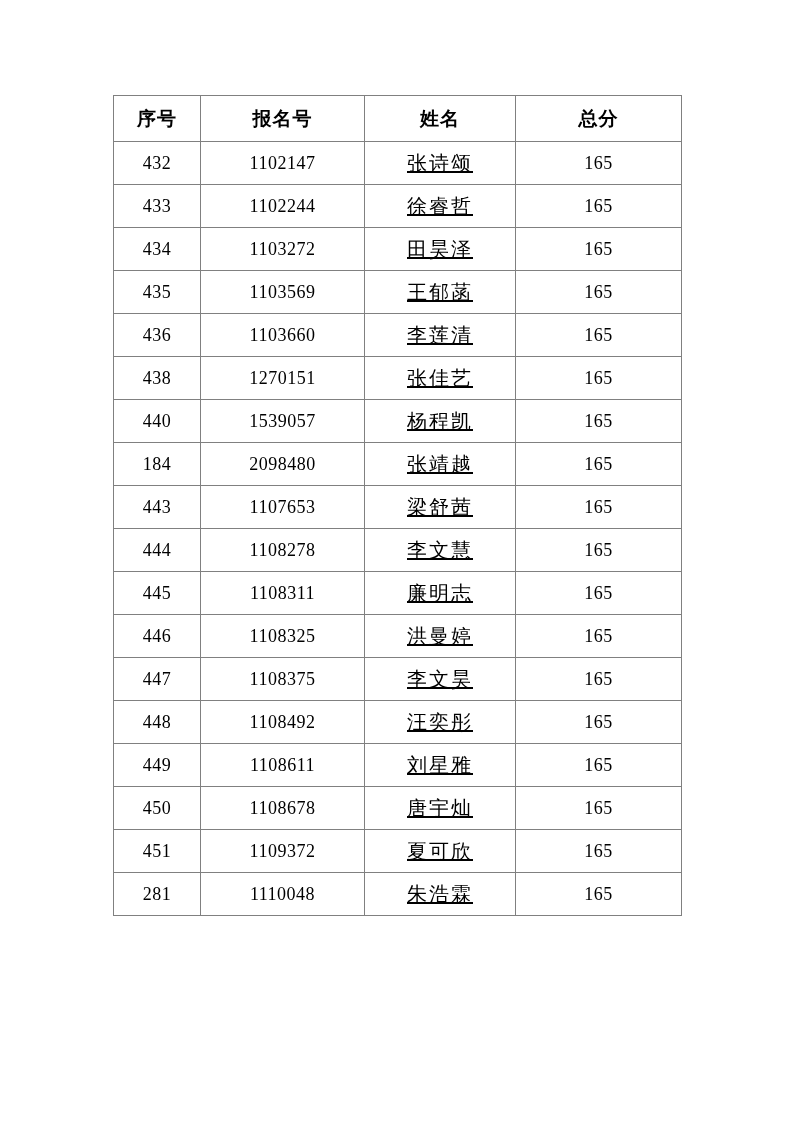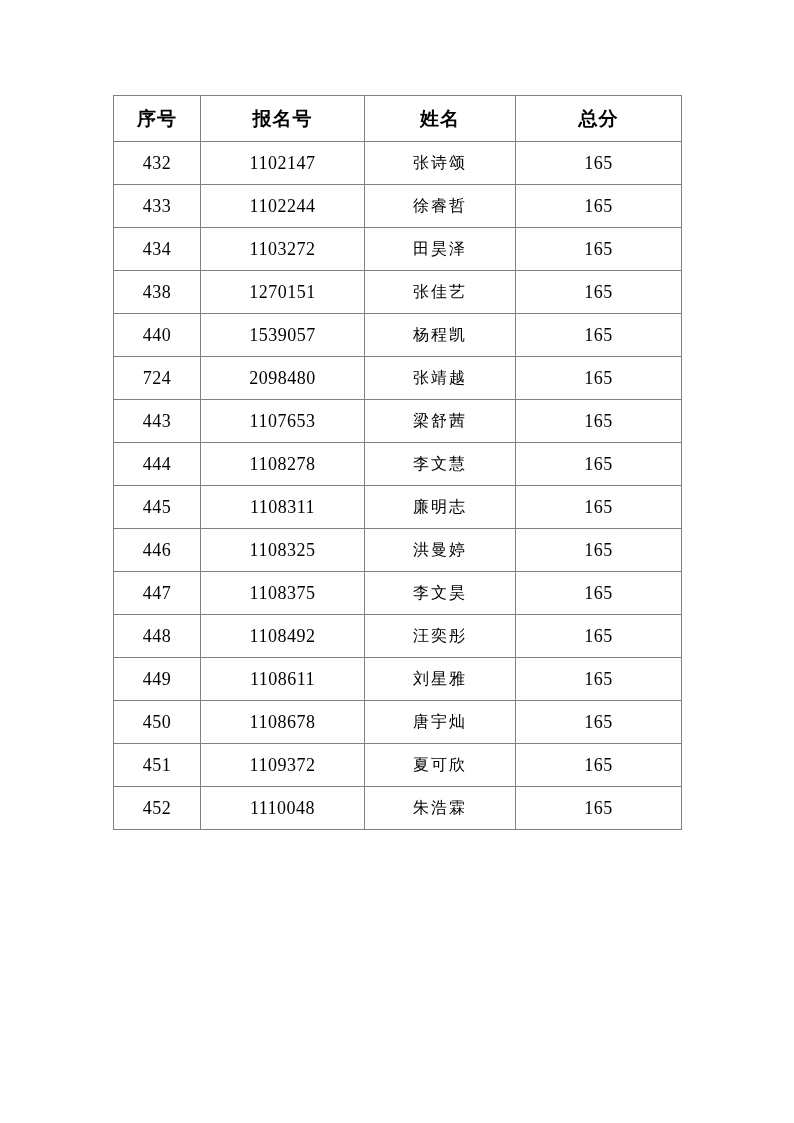--- a/index.html
+++ b/index.html
@@ -62,22 +62,23 @@
     font-size: 18px;
   }
   table.roster tbody td.seq,
   table.roster tbody td.reg,
   table.roster tbody td.score {
     font-family: "Liberation Serif", "DejaVu Serif", serif;
     letter-spacing: 0.5px;
   }
   table.roster tbody td.name {
     font-family: "DejaVu Sans", "Liberation Sans", sans-serif;
-    font-size: 16px;
+    font-size: 20px;
     letter-spacing: 2px;
+    text-decoration: underline;
   }
 </style>
 </head>
 <body>
 
 <div class="page">
   <div class="table-wrap">
     <table class="roster">
       <colgroup>
         <col class="c-seq">
@@ -106,33 +107,45 @@
             <td class="name">徐睿哲</td>
             <td class="score">165</td>
           </tr>
           <tr>
             <td class="seq">434</td>
             <td class="reg">1103272</td>
             <td class="name">田昊泽</td>
             <td class="score">165</td>
           </tr>
           <tr>
+            <td class="seq">435</td>
+            <td class="reg">1103569</td>
+            <td class="name">王郁菡</td>
+            <td class="score">165</td>
+          </tr>
+          <tr>
+            <td class="seq">436</td>
+            <td class="reg">1103660</td>
+            <td class="name">李莲清</td>
+            <td class="score">165</td>
+          </tr>
+          <tr>
             <td class="seq">438</td>
             <td class="reg">1270151</td>
             <td class="name">张佳艺</td>
             <td class="score">165</td>
           </tr>
           <tr>
             <td class="seq">440</td>
             <td class="reg">1539057</td>
             <td class="name">杨程凯</td>
             <td class="score">165</td>
           </tr>
           <tr>
-            <td class="seq">724</td>
+            <td class="seq">184</td>
             <td class="reg">2098480</td>
             <td class="name">张靖越</td>
             <td class="score">165</td>
           </tr>
           <tr>
             <td class="seq">443</td>
             <td class="reg">1107653</td>
             <td class="name">梁舒茜</td>
             <td class="score">165</td>
           </tr>
@@ -178,21 +191,21 @@
             <td class="name">唐宇灿</td>
             <td class="score">165</td>
           </tr>
           <tr>
             <td class="seq">451</td>
             <td class="reg">1109372</td>
             <td class="name">夏可欣</td>
             <td class="score">165</td>
           </tr>
           <tr>
-            <td class="seq">452</td>
+            <td class="seq">281</td>
             <td class="reg">1110048</td>
             <td class="name">朱浩霖</td>
             <td class="score">165</td>
           </tr>
         </tbody>
     </table>
   </div>
 </div>
 
 </body></html>

